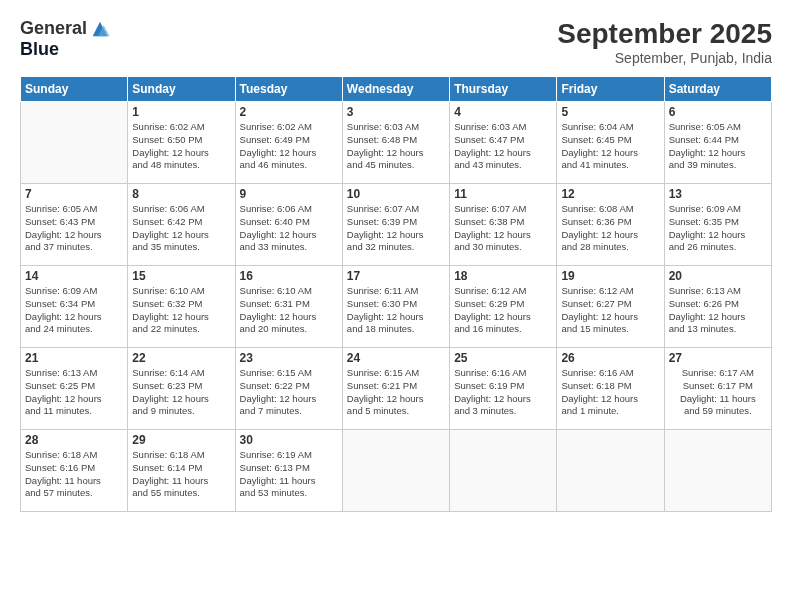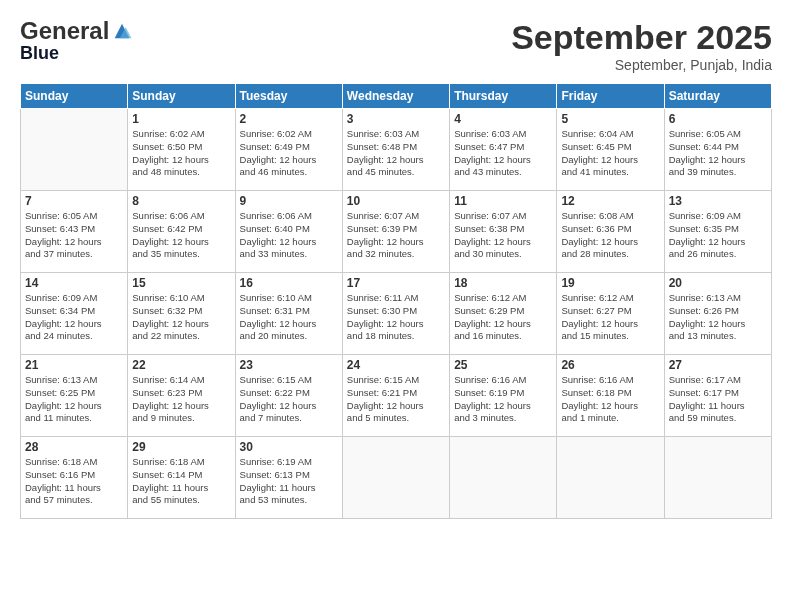--- a/index.html
+++ b/index.html
@@ -20,21 +20,21 @@
       justify-content: space-between;
       align-items: flex-start;
       margin-bottom: 10px;
     }
     .logo {
       display: flex;
       align-items: center;
       gap: 2px;
     }
     .logo-text-general {
-      font-size: 24px;
+      font-size: 18px;
       font-weight: bold;
       color: #333;
       line-height: 1.1;
     }
     .logo-text-blue {
       font-size: 18px;
       font-weight: bold;
       color: #0f172a;
       line-height: 1.1;
     }
@@ -49,21 +49,21 @@
       align-items: flex-start;
     }
     .logo-row {
       display: flex;
       align-items: center;
     }
     .title-block {
       text-align: right;
     }
     .title-month {
-      font-size: 34px;
+      font-size: 28px;
       font-weight: bold;
       color: #333;
     }
     .title-location {
       font-size: 14px;
       color: #555;
     }
     .calendar {
       width: 100%;
       border-collapse: collapse;
@@ -326,21 +326,21 @@
           </td>
           <td>
             <span class="day-number">26</span>
             <div class="day-info" style="white-space: pre-line;">Sunrise: 6:16 AM
 Sunset: 6:18 PM
 Daylight: 12 hours
 and 1 minute.</div>
           </td>
           <td>
             <span class="day-number">27</span>
-            <div class="day-info" style="white-space: pre-line;">Sunrise: 6:17 AM
+            <div class="day-info" style="white-space: pre-line; text-align: center;">Sunrise: 6:17 AM
 Sunset: 6:17 PM
 Daylight: 11 hours
 and 59 minutes.</div>
           </td>
         </tr>
         <tr class="last-row">
           <td>
             <span class="day-number">28</span>
             <div class="day-info" style="white-space: pre-line;">Sunrise: 6:18 AM
 Sunset: 6:16 PM

